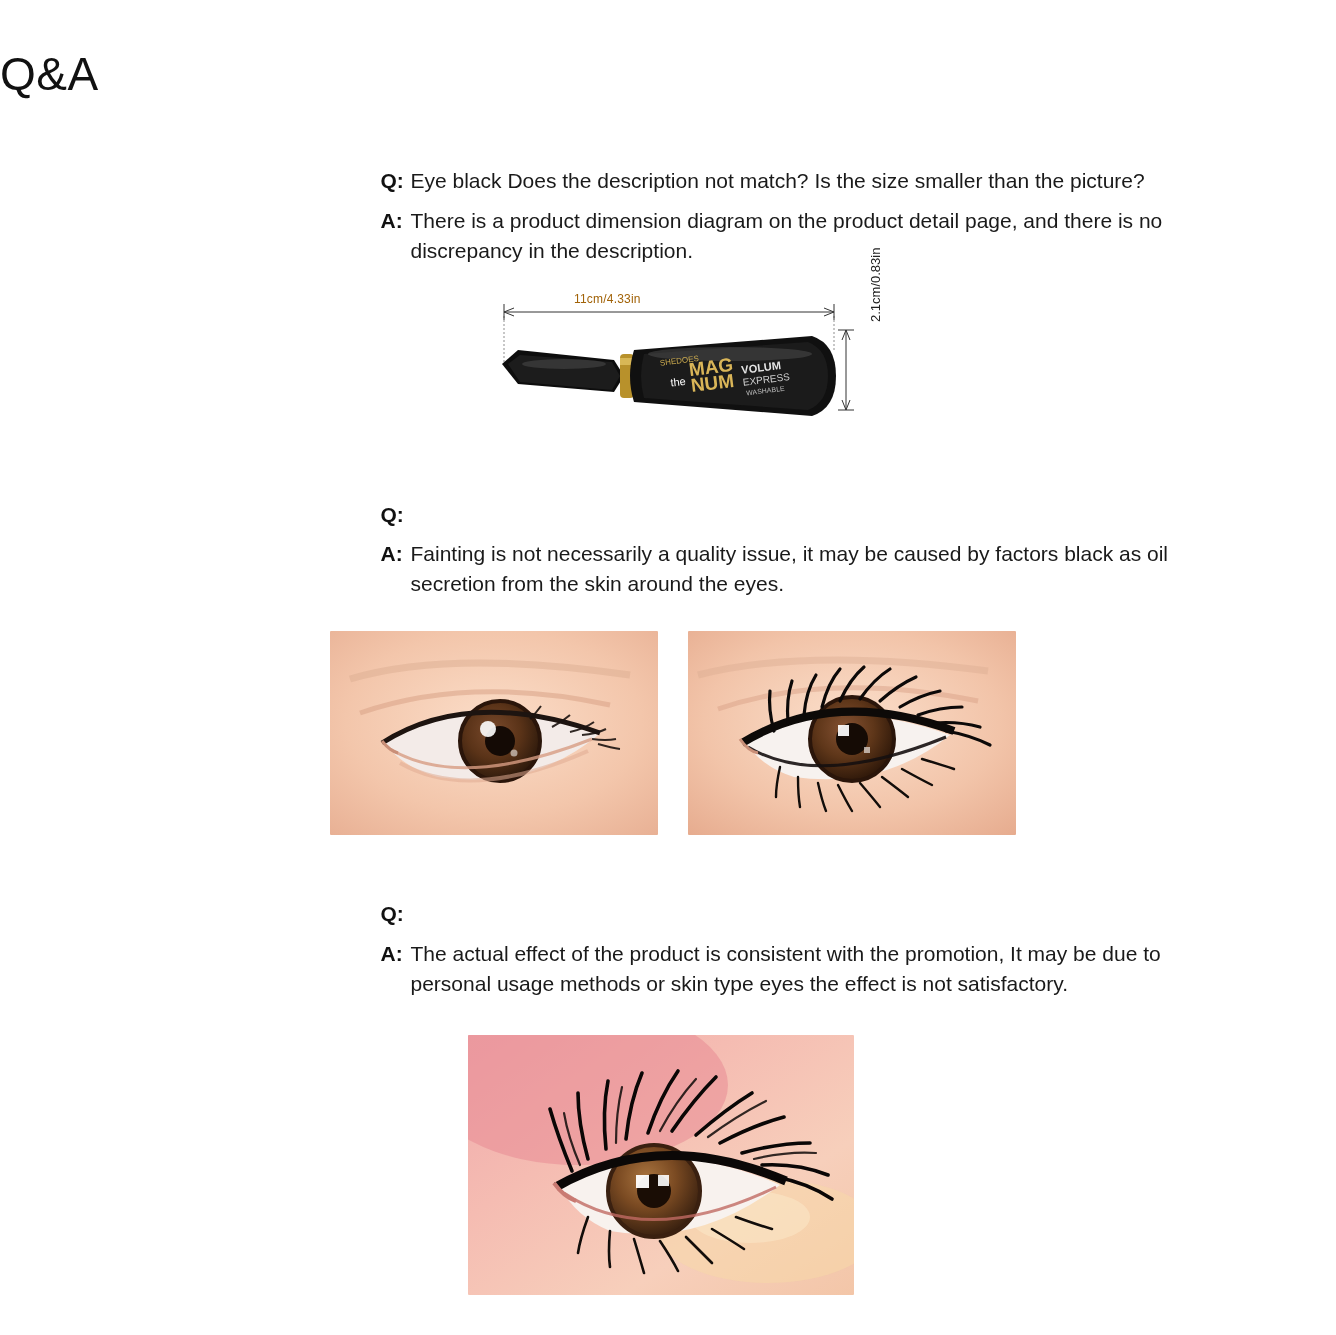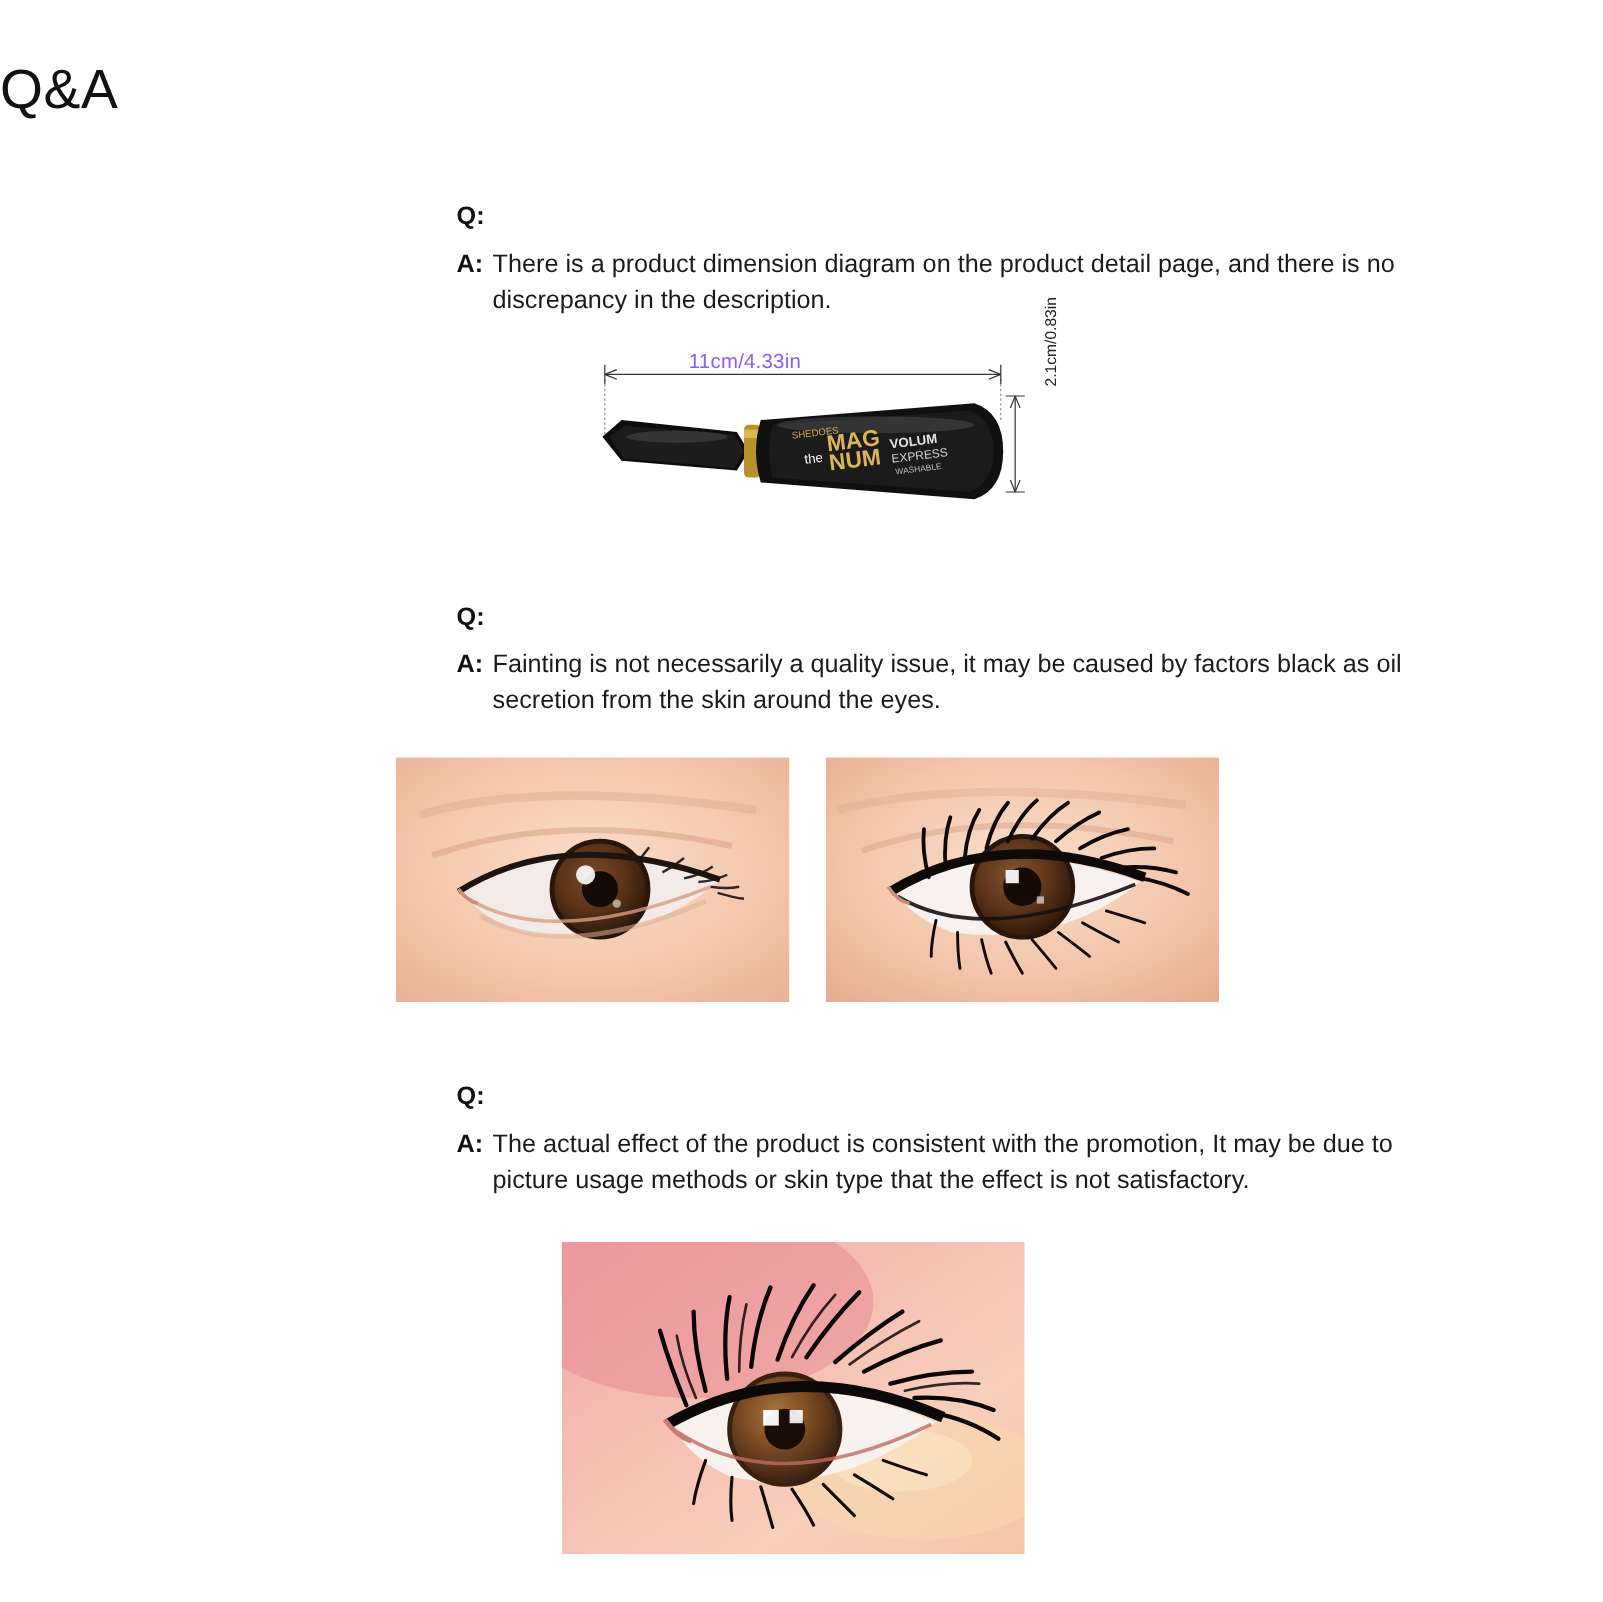--- a/index.html
+++ b/index.html
@@ -69,22 +69,22 @@
     position: absolute;
     left: 494px;
     top: 0;
     width: 400px;
     height: 140px;
   }
   .dim-label-h {
     position: absolute;
     left: 80px;
     top: 0px;
-    font-size: 17px;
-    color: #8b5cf6;
+    font-size: 12px;
+    color: #a16207;
     letter-spacing: 0.2px;
   }
   .dim-label-v {
     position: absolute;
     left: 374px;
     top: 30px;
     font-size: 13px;
     color: #222;
     transform: rotate(-90deg);
     transform-origin: left top;
@@ -122,20 +122,21 @@
 
 <div class="page">
 
   <h1 class="title">Q&amp;A</h1>
 
   <div class="sp-1"></div>
 
   <div class="qa-block">
     <div class="row q-row">
       <div class="tag">Q:</div>
+      <div class="text">Eye black Does the description not match? Is the size smaller than the picture?</div>
     </div>
     <div class="row a-row">
       <div class="tag">A:</div>
       <div class="text">There is a product dimension diagram on the product detail page, and there is no discrepancy in the description.</div>
     </div>
   </div>
 
   <div class="diagram-wrap">
     <div class="diagram">
 
@@ -321,21 +322,21 @@
   </div>
 
   <div class="sp-2"></div>
 
   <div class="qa-block">
     <div class="row q-row">
       <div class="tag">Q:</div>
     </div>
     <div class="row a-row">
       <div class="tag">A:</div>
-      <div class="text">The actual effect of the product is consistent with the promotion, It may be due to picture usage methods or skin type that the effect is not satisfactory.</div>
+      <div class="text">The actual effect of the product is consistent with the promotion, It may be due to personal usage methods or skin type eyes the effect is not satisfactory.</div>
     </div>
   </div>
 
   <div class="photos-one">
     <div class="photo photo-bottom">
       <svg width="386" height="260" viewBox="0 0 386 260">
         <defs>
           <linearGradient id="skinC" x1="0" y1="0" x2="1" y2="1">
             <stop offset="0%" stop-color="#f0a9ac"></stop>
             <stop offset="35%" stop-color="#f5bcb2"></stop>

